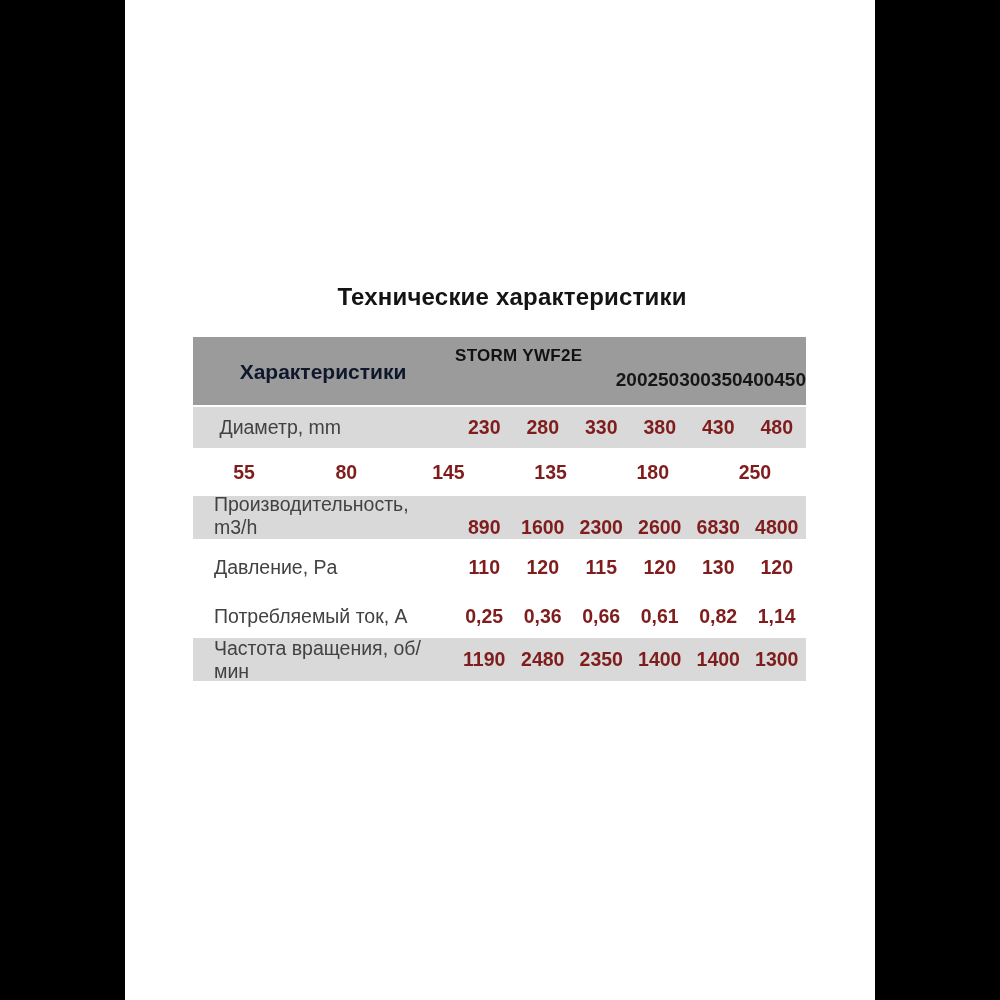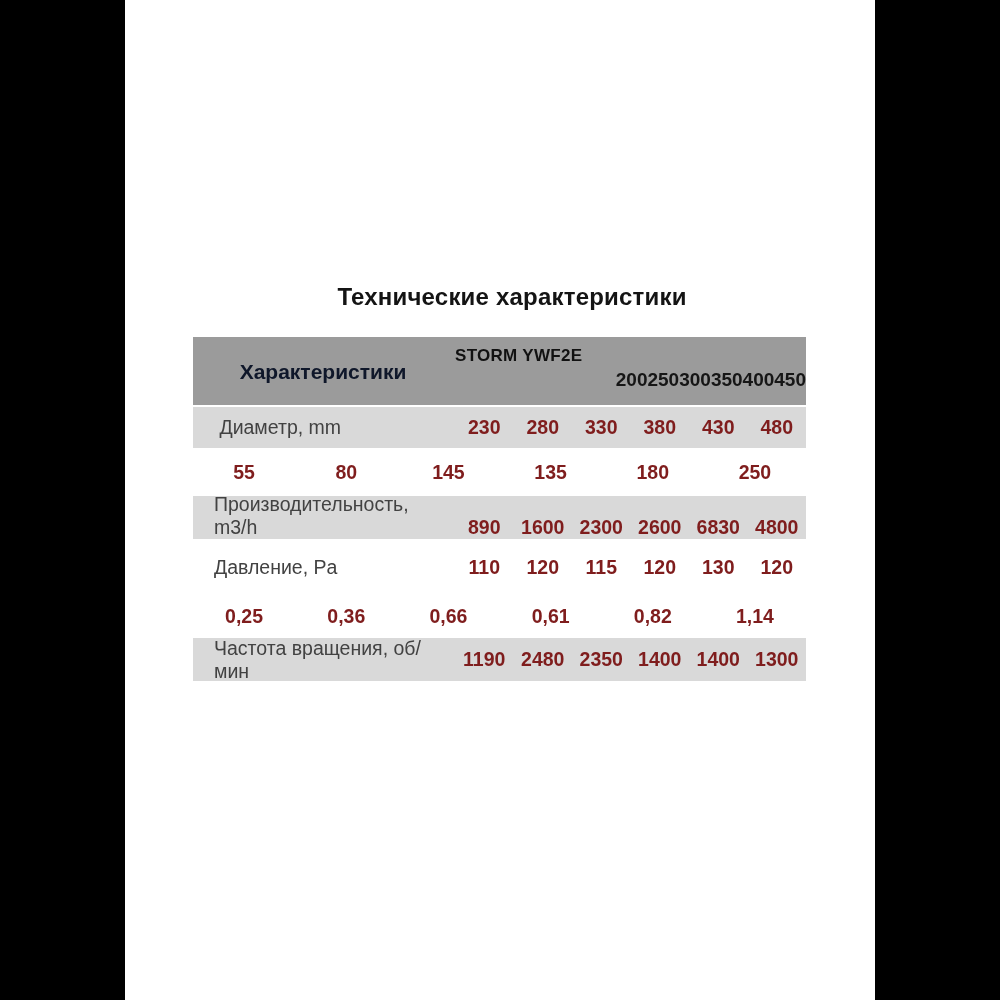--- a/index.html
+++ b/index.html
@@ -142,20 +142,21 @@
       <div class="val">110</div>
       <div class="val">120</div>
       <div class="val">115</div>
       <div class="val">120</div>
       <div class="val">130</div>
       <div class="val">120</div>
     </div>
 
 
     <div class="row r6">
+      <div class="label-cell">Потребляемый ток, А</div>
       <div class="val">0,25</div>
       <div class="val">0,36</div>
       <div class="val">0,66</div>
       <div class="val">0,61</div>
       <div class="val">0,82</div>
       <div class="val">1,14</div>
     </div>
 
     <div class="row stripe r7">
       <div class="label-cell">Частота вращения, об/мин</div>

